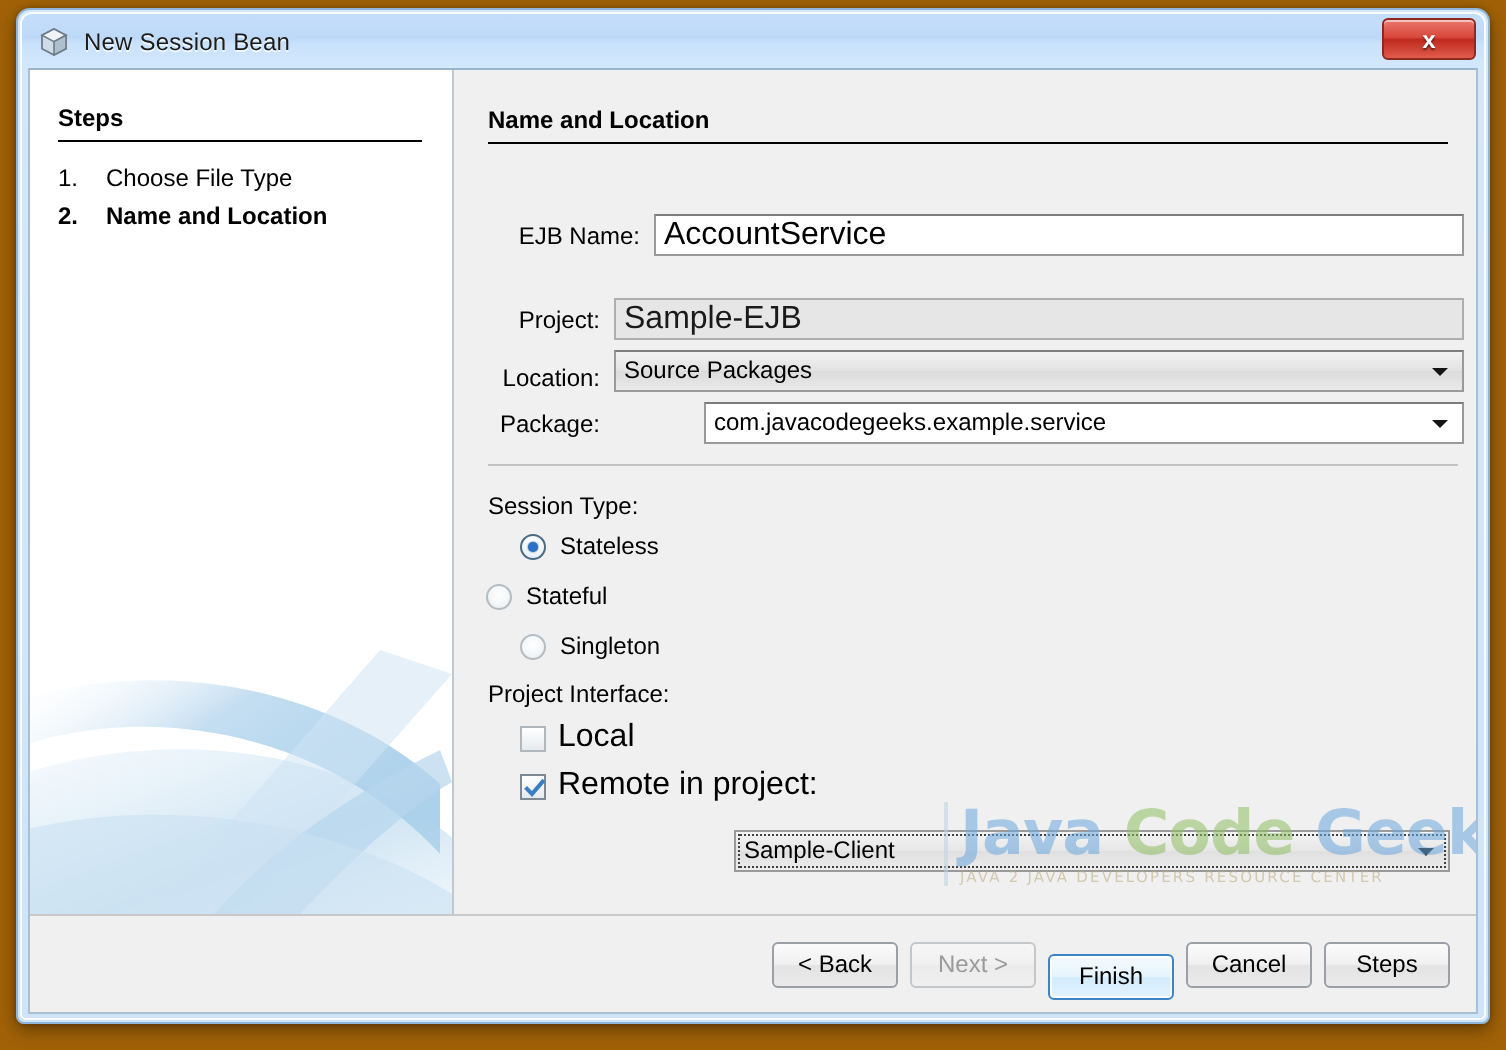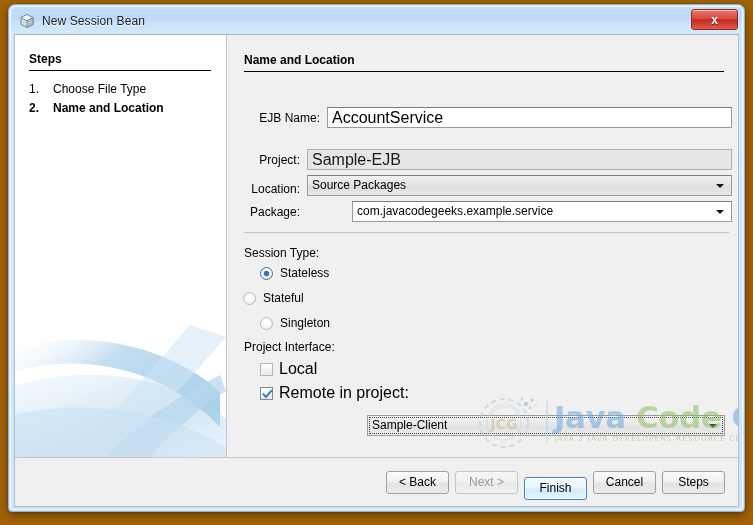--- a/index.html
+++ b/index.html
@@ -524,34 +524,20 @@
             </span>
             <span class="check-label">Remote in project:</span>
           </div>
 
           <div class="combo focused" style="position:absolute; left:140px; top:332px; width:358px;margin-top:48px;">
             <span>Sample-Client</span>
             <span class="arrow"></span>
           </div>
 
           <div class="watermark">
-            <span class="wm-mark">
-              <svg width="74" height="58" viewBox="0 0 74 58">
-                <circle cx="34" cy="30" r="24" fill="none" stroke="#b9c7cf" stroke-width="2" stroke-dasharray="5 4"></circle>
-                <circle cx="34" cy="30" r="17" fill="none" stroke="#cdd8de" stroke-width="1.4"></circle>
-                <path d="M 20,20 A 19,19 0 0 1 50,20" fill="none" stroke="#d9e2e7" stroke-width="4"></path>
-                <text x="34" y="36" text-anchor="middle" font-family="DejaVu Sans, sans-serif" font-size="14" font-weight="bold" fill="#c7b98f">JCG</text>
-                <circle cx="56" cy="11" r="2.2" fill="#7fb6e2"></circle>
-                <circle cx="62" cy="7" r="1.6" fill="#7fb6e2"></circle>
-                <circle cx="52" cy="6" r="1.4" fill="#9ccaea"></circle>
-                <circle cx="60" cy="15" r="1.7" fill="#9ccaea"></circle>
-                <circle cx="66" cy="12" r="1.2" fill="#b6daf0"></circle>
-                <circle cx="54" cy="17" r="1.1" fill="#b6daf0"></circle>
-              </svg>
-            </span>
             <span class="wm-divider"></span>
             <span class="wm-textwrap">
               <span class="wm-title"><span class="w1">Java</span> <span class="w2">Code</span> <span class="w3">Geeks</span></span>
               <span class="wm-sub" style="display:block;">JAVA 2 JAVA DEVELOPERS RESOURCE CENTER</span>
             </span>
           </div>
         </div>
       </div>
 
       <div class="buttonbar">

